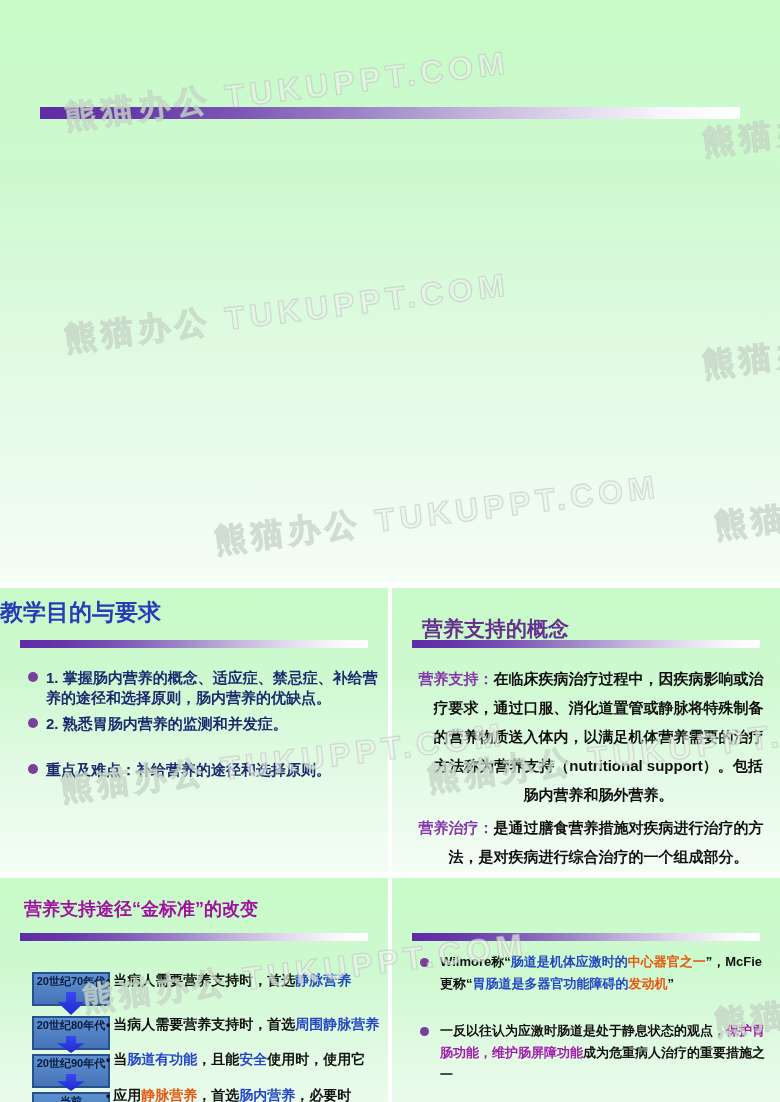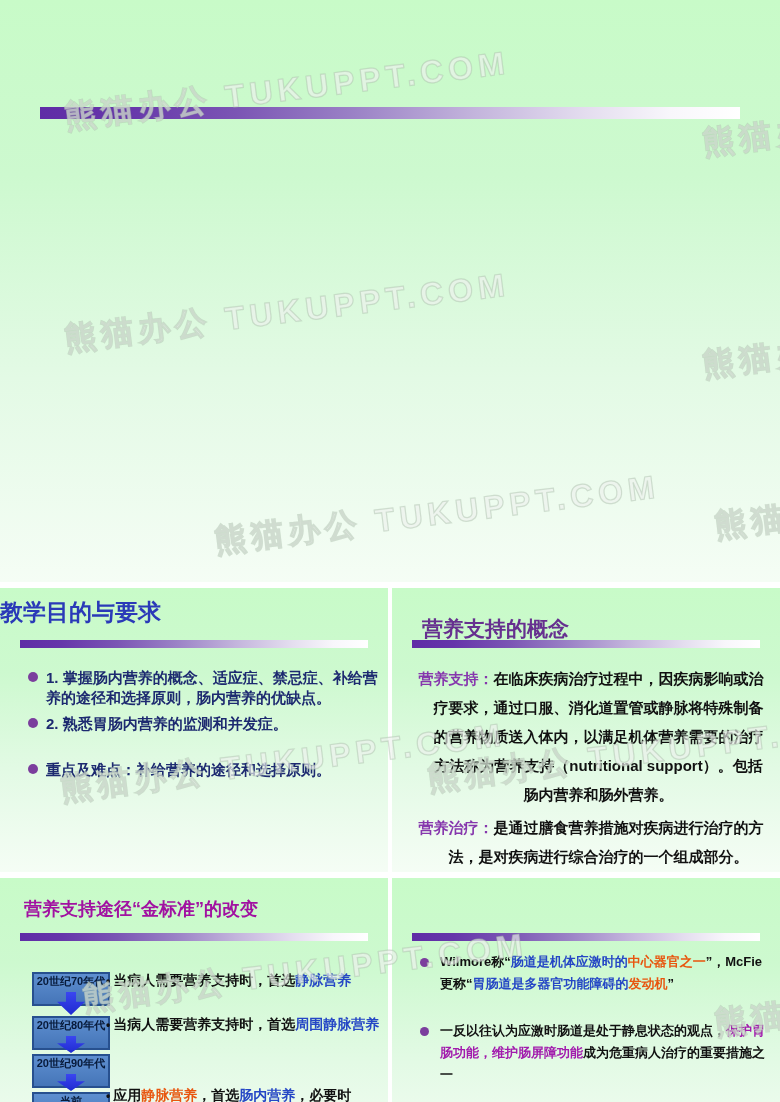--- a/index.html
+++ b/index.html
@@ -105,20 +105,21 @@
     <div class="stepbox" style="top:94px;">20世纪70年代</div>
     <div class="fstep-arrow" style="top:114px;height:23px;"></div>
     <div class="stepbox" style="top:138px;">20世纪80年代</div>
     <div class="fstep-arrow" style="top:158px;height:17px;"></div>
     <div class="stepbox" style="top:176px;">20世纪90年代</div>
     <div class="fstep-arrow" style="top:196px;height:17px;"></div>
     <div class="stepbox" style="top:214px;">当前</div>
 
     <div class="frow" style="top:137px;"><span class="mdot">•</span><span>当病人需要营养支持时，首选</span><span class="hl-blue">周围静脉营养</span></div>
     <div class="frow" style="top:93px;"><span class="mdot">•</span><span>当病人需要营养支持时，首选</span><span class="hl-blue">静脉营养</span></div>
+    <div class="frow" style="top:172px;"><span class="mdot">•</span><span>当</span><span class="hl-blue">肠道有功能</span><span>，且能</span><span class="hl-blue">安全</span><span>使用时，使用它</span></div>
     <div class="frow" style="top:208px;"><span class="mdot">•</span><span>应用</span><span class="hl-orange">静脉营养</span><span>，首选</span><span class="hl-blue">肠内营养</span><span>，必要时</span></div>
   </div>
 
   <div class="slide" id="slide5">
     <div class="gbar bar-s4"></div>
 
     <div class="s5dot" style="top:80px;"></div>
     <div class="s5text" style="top:73px;"><span>Wilmore称“</span><span class="hl-blue">肠道是机体应激时的</span><span class="hl-orange">中心器官之一</span><span>”，McFie更称“</span><span class="hl-blue">胃肠道是多器官功能障碍的</span><span class="hl-orange">发动机</span><span>”</span></div>
 
     <div class="s5dot" style="top:149px;"></div>

